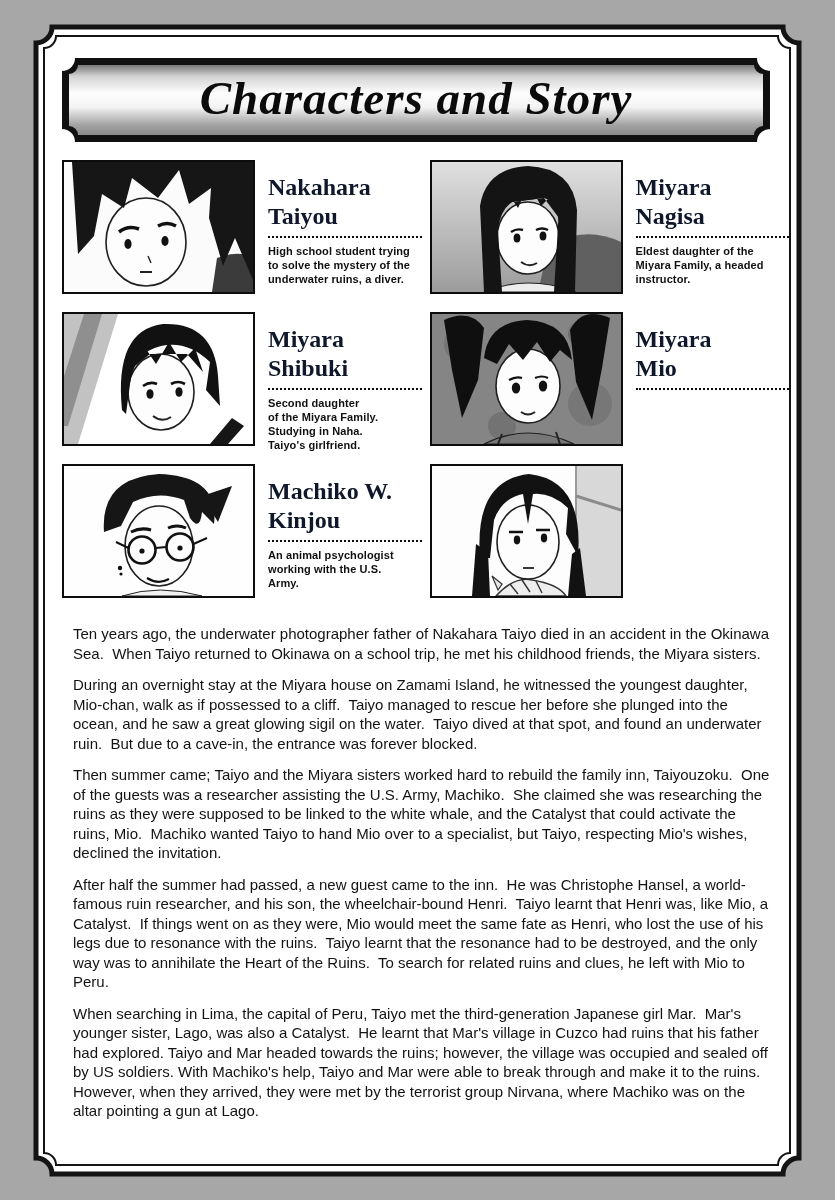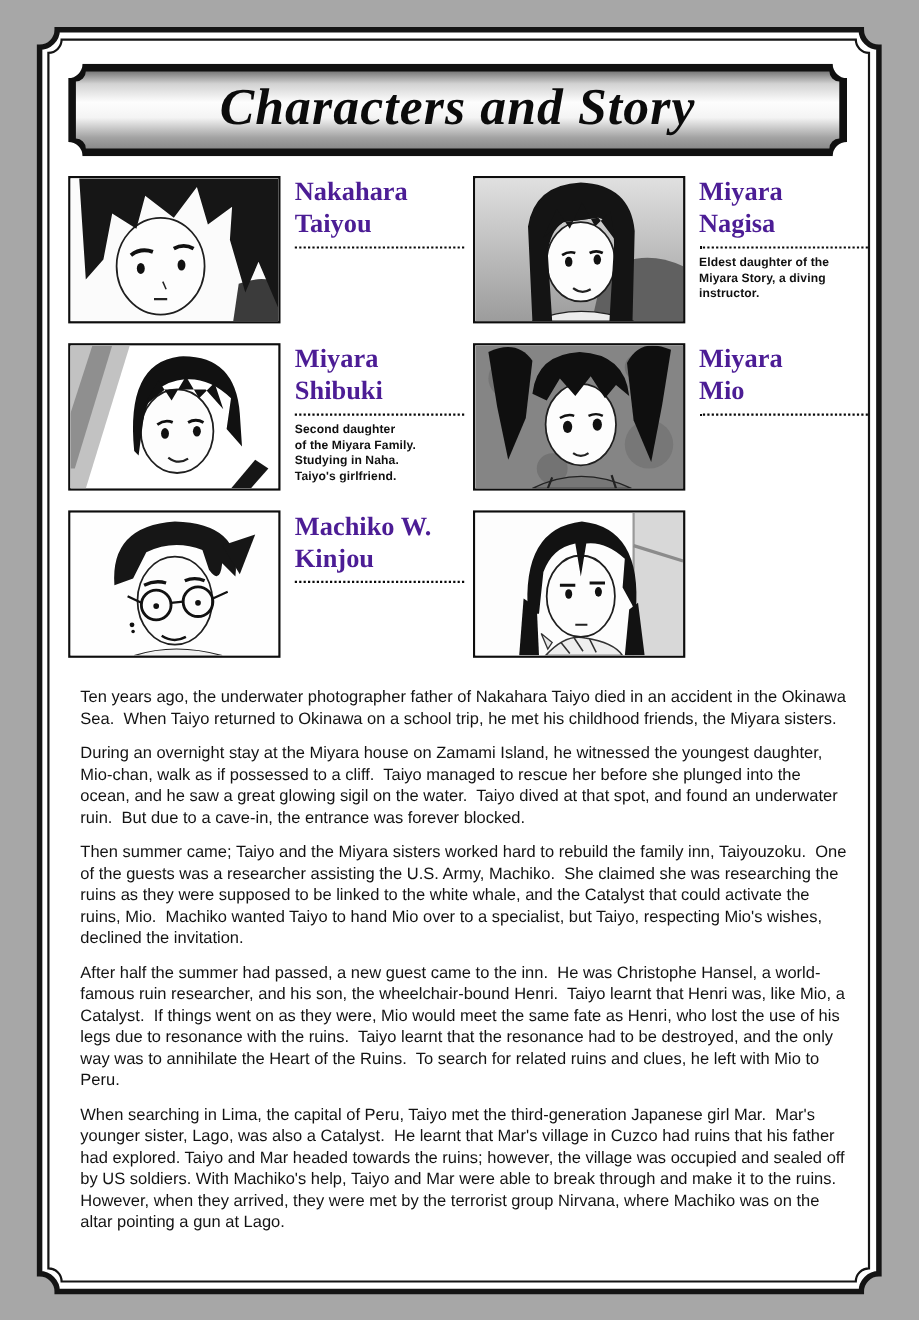--- a/index.html
+++ b/index.html
@@ -26,22 +26,23 @@
     display:grid;grid-template-columns:1fr 1fr;column-gap:8px;row-gap:18px;
   }
   .entry{display:flex;gap:13px;height:134px}
   .portrait{
     flex:0 0 auto;width:193px;height:134px;box-sizing:border-box;
     border:2px solid #0d0d0d;background:#fff;overflow:hidden;
   }
   .portrait svg{display:block;width:189px;height:130px}
   .info{flex:1;min-width:0;padding-top:1px}
   .char-name{
-    font:700 24px/1.2 "Liberation Serif",serif;color:#4c1d95;
+    font:700 24px/1.2 "Liberation Serif",serif;color:#0f172a;
     white-space:pre-line;
+    margin-top:12px;
   }
   .dots{border-top:2.5px dotted #0a0a0a;margin:5px 0 6px}
   .char-desc{
     font:700 11px/1.3 "Liberation Sans",sans-serif;color:#101010;
     letter-spacing:.1px;white-space:pre-line;
   }
 
   
   .story{position:absolute;left:62px;top:624px;width:722px}
   .story p{
@@ -91,20 +92,23 @@
           <ellipse cx="64" cy="82" rx="3.6" ry="5" fill="#111"></ellipse>
           <ellipse cx="101" cy="79" rx="3.6" ry="5" fill="#111"></ellipse>
           <path d="M84,94 l3,7" stroke="#222" stroke-width="1.4" fill="none"></path>
           <path d="M76,110 h12" stroke="#222" stroke-width="2" fill="none"></path>
         </svg>
       </div>
       <div class="info">
         <div class="char-name">Nakahara
 Taiyou</div>
         <div class="dots"></div>
+        <div class="char-desc">High school student trying
+to solve the mystery of the
+underwater ruins, a diver.</div>
       </div>
     </div>
 
     <div class="entry">
       <div class="portrait">
         <svg viewBox="0 0 189 130">
           <defs>
             <linearGradient id="skyN" x1="0" y1="0" x2="0" y2="1">
               <stop offset="0" stop-color="#e0e0e0"></stop>
                 <stop offset="1" stop-color="#9c9c9c"></stop>
@@ -121,21 +125,21 @@
           <ellipse cx="111" cy="74" rx="3.4" ry="4.6" fill="#111"></ellipse>
           <path d="M79,70 q6,-4 12,-2 M104,68 q6,-3 12,0" stroke="#111" stroke-width="2.4" fill="none"></path>
           <path d="M89,100 q8,6 16,1" stroke="#222" stroke-width="2" fill="none"></path>
         </svg>
       </div>
       <div class="info">
         <div class="char-name">Miyara
 Nagisa</div>
         <div class="dots"></div>
         <div class="char-desc">Eldest daughter of the
-Miyara Story, a diving
+Miyara Family, a headed
 instructor.</div>
       </div>
     </div>
 
     <div class="entry">
       <div class="portrait">
         <svg viewBox="0 0 189 130">
           <rect width="189" height="130" fill="#ffffff"></rect>
           <path d="M0,0 L54,0 L14,130 L0,130 Z" fill="#c2c2c2"></path>
           <path d="M20,0 L38,0 L4,112 L0,112 L0,62 Z" fill="#8f8f8f"></path>
@@ -203,20 +207,23 @@
           <circle cx="116" cy="82" r="2.6" fill="#111"></circle>
           <path d="M83,112 q11,7 22,1" stroke="#111" stroke-width="2.2" fill="none"></path>
           <circle cx="56" cy="102" r="2.2" fill="#111"></circle>
           <circle cx="57" cy="108" r="1.6" fill="#111"></circle>
         </svg>
       </div>
       <div class="info">
         <div class="char-name">Machiko W.
 Kinjou</div>
         <div class="dots"></div>
+        <div class="char-desc">An animal psychologist
+working with the U.S.
+Army.</div>
       </div>
     </div>
 
     <div class="entry">
       <div class="portrait">
         <svg viewBox="0 0 189 130">
           <rect width="189" height="130" fill="#fdfdfd"></rect>
           <rect x="144" width="45" height="130" fill="#d8d8d8"></rect>
           <path d="M144,0 L144,130" stroke="#9a9a9a" stroke-width="2"></path>
           <path d="M144,30 L189,44" stroke="#8b8b8b" stroke-width="3"></path>

